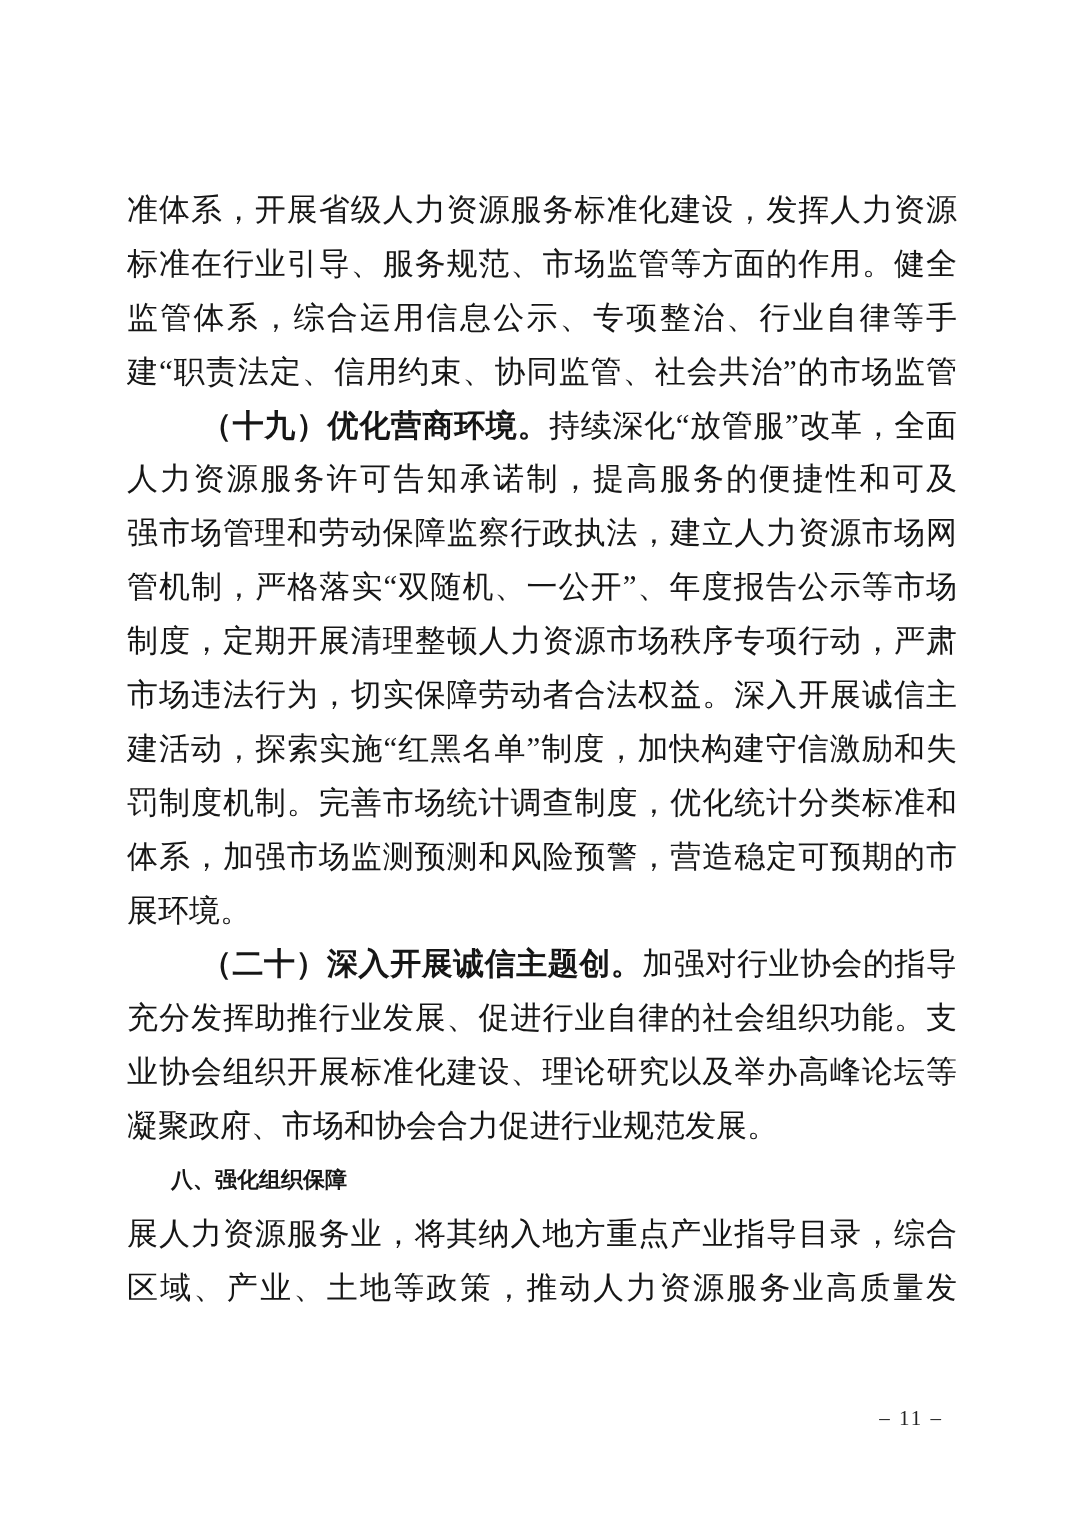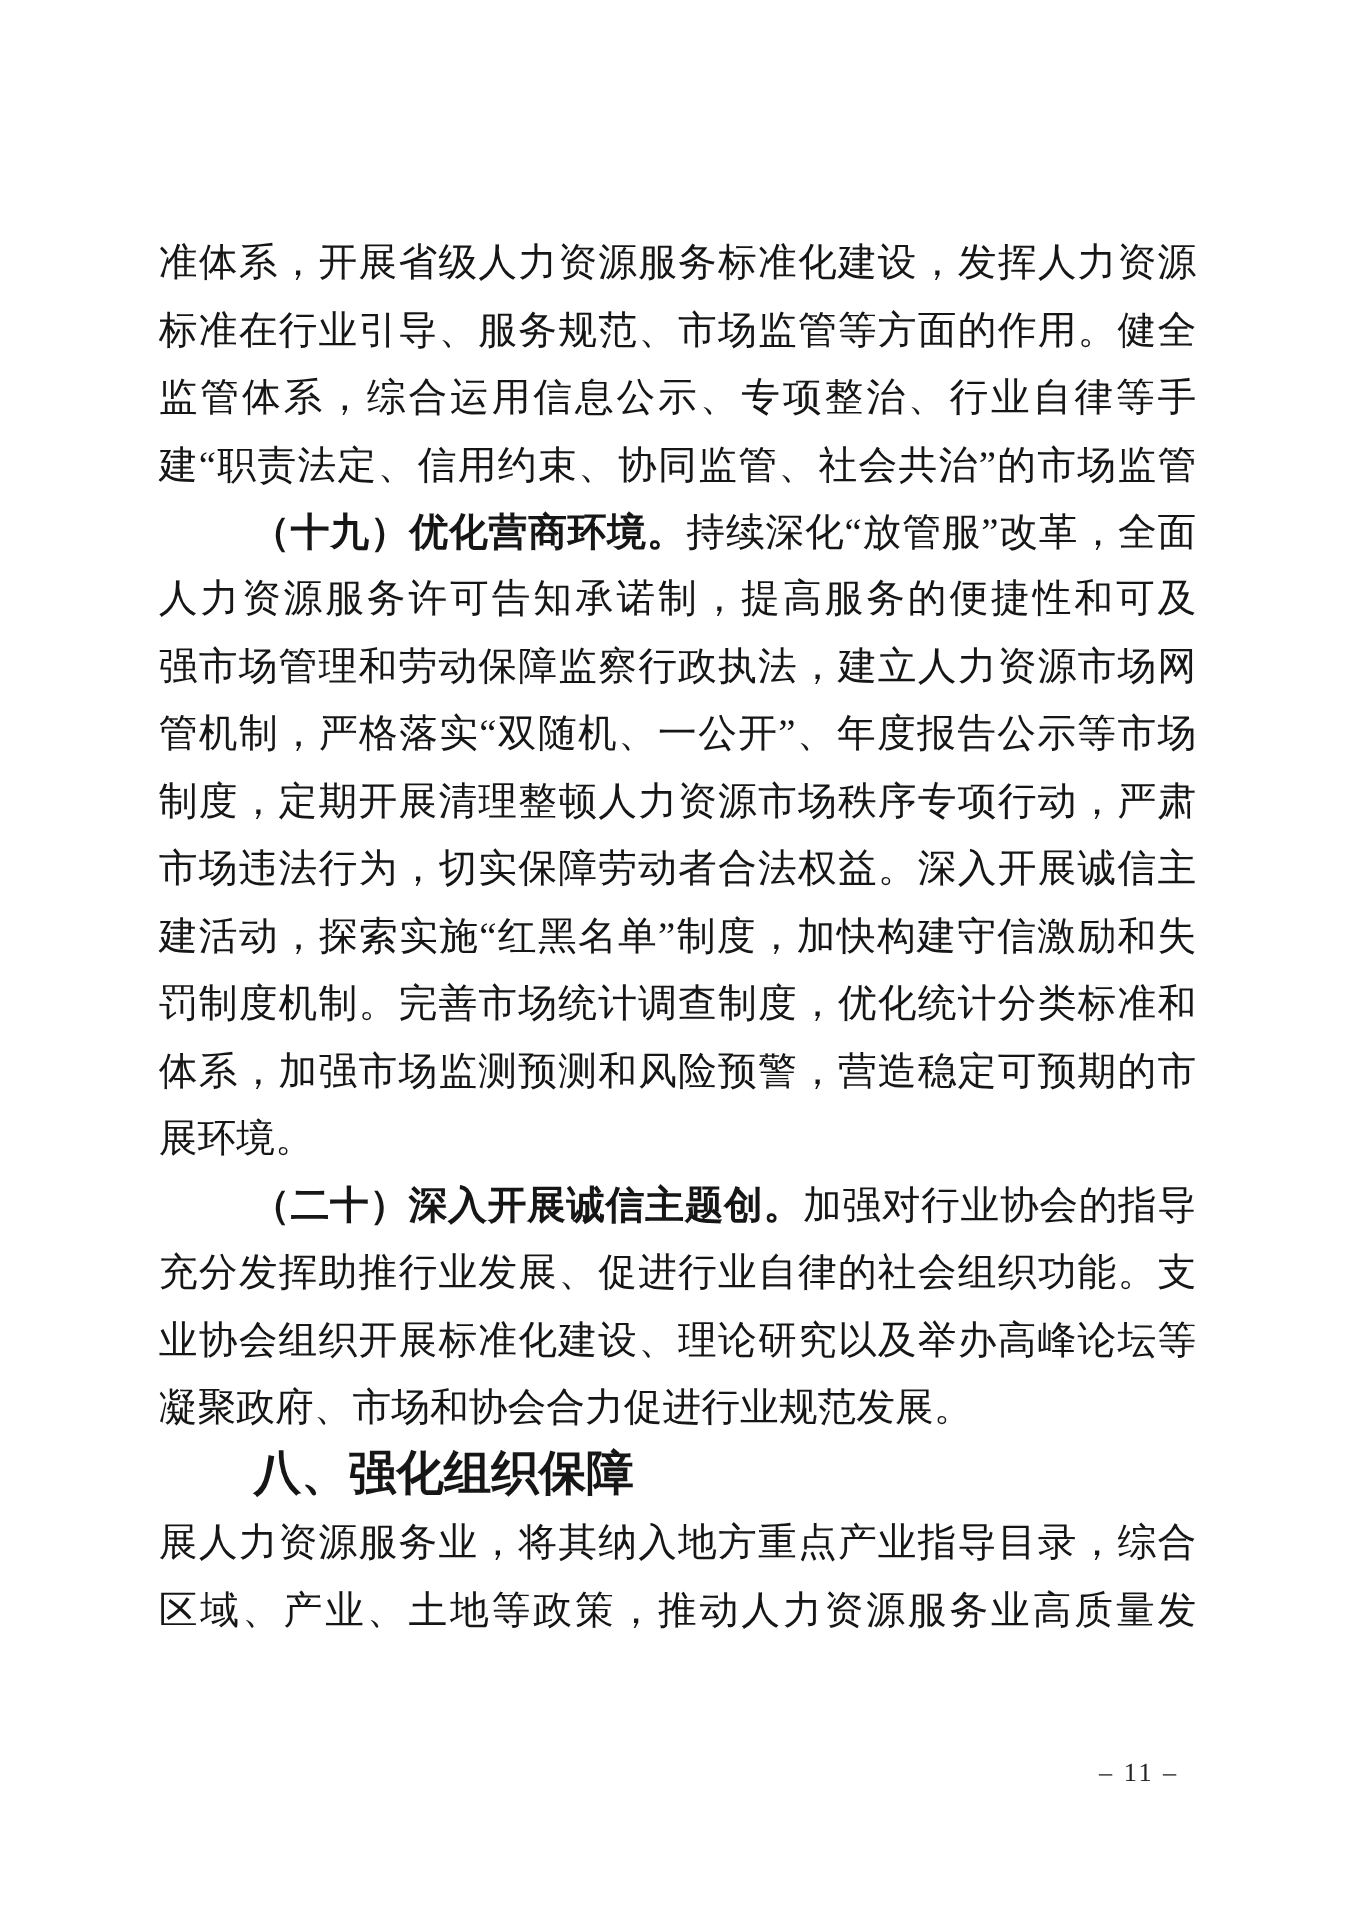--- a/index.html
+++ b/index.html
@@ -36,21 +36,21 @@
   .line.indent {
     text-indent: 2em;
   }
   .seg-heading {
     font-weight: 700;
     margin-left: 12px;
   }
   .line.hei {
     font-family: "Liberation Sans", "DejaVu Sans", sans-serif;
     font-weight: 700;
-    font-size: 38px;
+    font-size: 22px;
     text-align-last: left;
   }
   .page-number {
     position: absolute;
     top: 1398px;
     right: 137px;
     font-size: 21px;
     line-height: 40px;
     letter-spacing: 2px;
     color: #222222;

